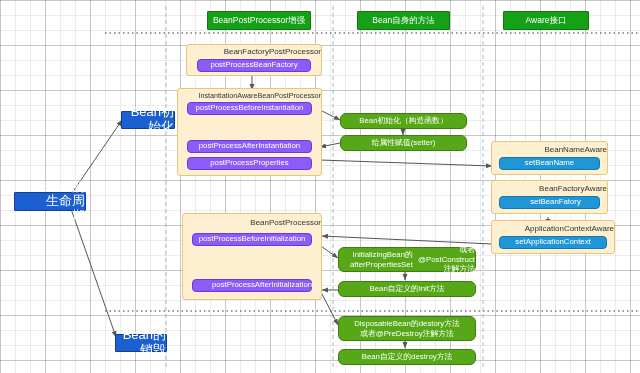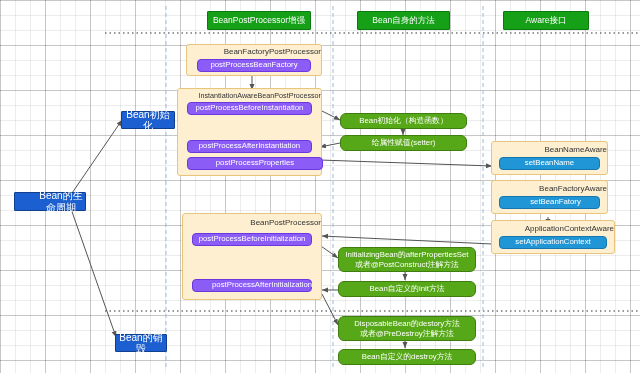--- a/index.html
+++ b/index.html
@@ -14,21 +14,21 @@
     background-image:
       linear-gradient(to right, rgba(0,0,0,0.07) 1px, transparent 1px),
       linear-gradient(to bottom, rgba(0,0,0,0.07) 1px, transparent 1px),
       linear-gradient(to right, rgba(0,0,0,0.16) 1px, transparent 1px),
       linear-gradient(to bottom, rgba(0,0,0,0.16) 1px, transparent 1px);
     background-size:15px 15px,15px 15px,45px 45px,45px 45px;
     background-position:0 0,0 0,0 0,0 0;
   }
   svg.edges{position:absolute;left:0;top:0;width:640px;height:373px;}
   .node{position:absolute;box-sizing:border-box;display:flex;align-items:center;
-        justify-content:center;text-align:center;line-height:1.12;}
+        justify-content:center;text-align:right;line-height:1.12;}
 
   
   .hdr{
     background:#16A018;border:1px solid #0d7a0f;color:#ffffff;
     font-size:8.5px;border-radius:1px;
   }
   
   .panel{
     background:#FDEFD0;border:1px solid #E8C57A;border-radius:3px;
     display:block;
@@ -48,21 +48,21 @@
     border-radius:6px;font-size:7.8px;
   }
   
   .blue{
     background:#2196D6;border:1px solid #1577ad;color:#ffffff;
     border-radius:4px;font-size:7.8px;
   }
   
   .flat{
     background:#1B5FD0;border:1px solid #103f90;color:#ffffff;
-    font-size:10px;border-radius:1px;
+    font-size:13px;border-radius:1px;
   }
   .two-line{line-height:1.25;}
 </style>
 </head>
 <body>
 
 <div id="canvas">
 
   <svg class="edges" viewBox="0 0 640 373">
     <defs>
@@ -137,21 +137,21 @@
   </div>
 
   <div class="panel" style="position:absolute;left:177px;top:88px;width:143px;height:86px;">
     <div class="panel-title" style="top:2px;font-size:7.2px;">InstantiationAwareBeanPostProcessor</div>
     <div class="node purple" style="left:9px;top:13px;width:125px;height:13px;">
       <span>postProcessBeforeInstantiation</span>
     </div>
     <div class="node purple" style="left:9px;top:51px;width:125px;height:13px;">
       <span>postProcessAfterInstantiation</span>
     </div>
-    <div class="node purple" style="left:9px;top:68px;width:136px;height:13px;">
+    <div class="node purple" style="left:9px;top:68px;width:125px;height:13px;">
       <span>postProcessProperties</span>
     </div>
   </div>
 
   <div class="panel" style="position:absolute;left:182px;top:213px;width:138px;height:85px;">
     <div class="panel-title" style="top:4px;">BeanPostProcessor</div>
     <div class="node purple" style="left:9px;top:19px;width:120px;height:13px;">
       <span>postProcessBeforeInitialization</span>
     </div>
     <div class="node purple" style="left:9px;top:65px;width:120px;height:13px;padding-left:20px;">
@@ -160,21 +160,21 @@
   </div>
 
   <div class="node green" style="left:340px;top:113px;width:127px;height:16px;">
     <span>Bean初始化（构造函数）</span>
   </div>
   <div class="node green" style="left:340px;top:135px;width:127px;height:16px;">
     <span>给属性赋值(setter)</span>
   </div>
 
   <div class="node green two-line" style="left:338px;top:247px;width:138px;height:25px;
-       flex-direction:column;">
+       flex-direction:row;">
     <span>InitializingBean的afterPropertiesSet</span>
     <span>或者@PostConstruct注解方法</span>
   </div>
   <div class="node green" style="left:338px;top:281px;width:138px;height:16px;">
     <span>Bean自定义的init方法</span>
   </div>
 
   <div class="node green two-line" style="left:338px;top:316px;width:138px;height:25px;
        flex-direction:column;border-radius:6px;">
     <span>DisposableBean的destory方法</span>

